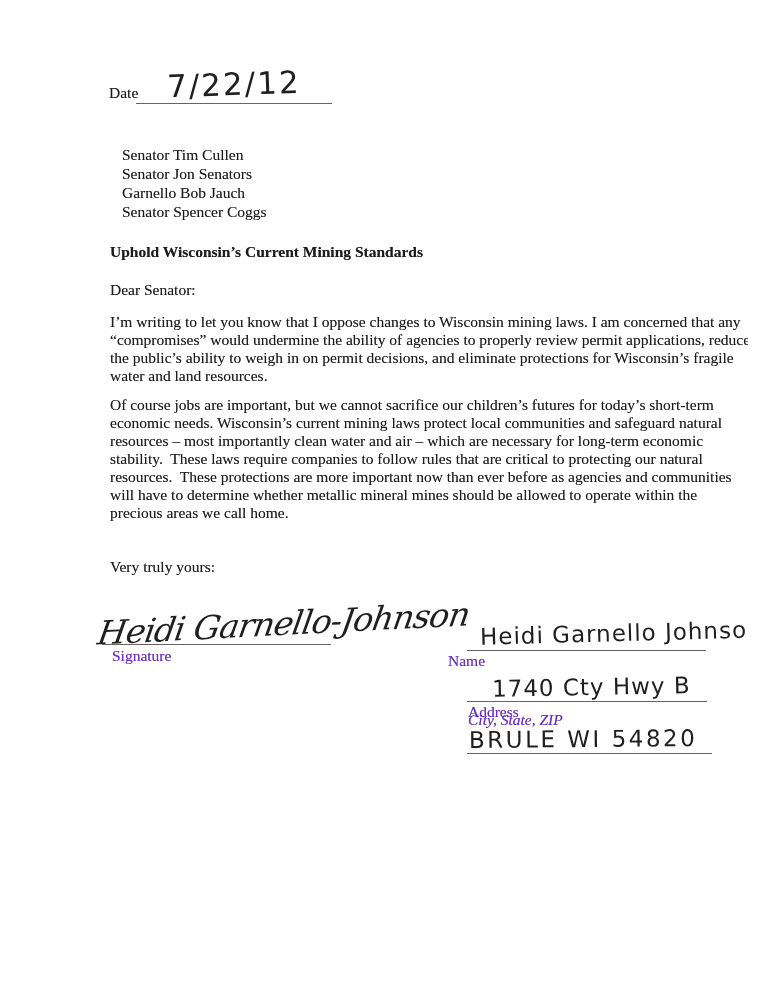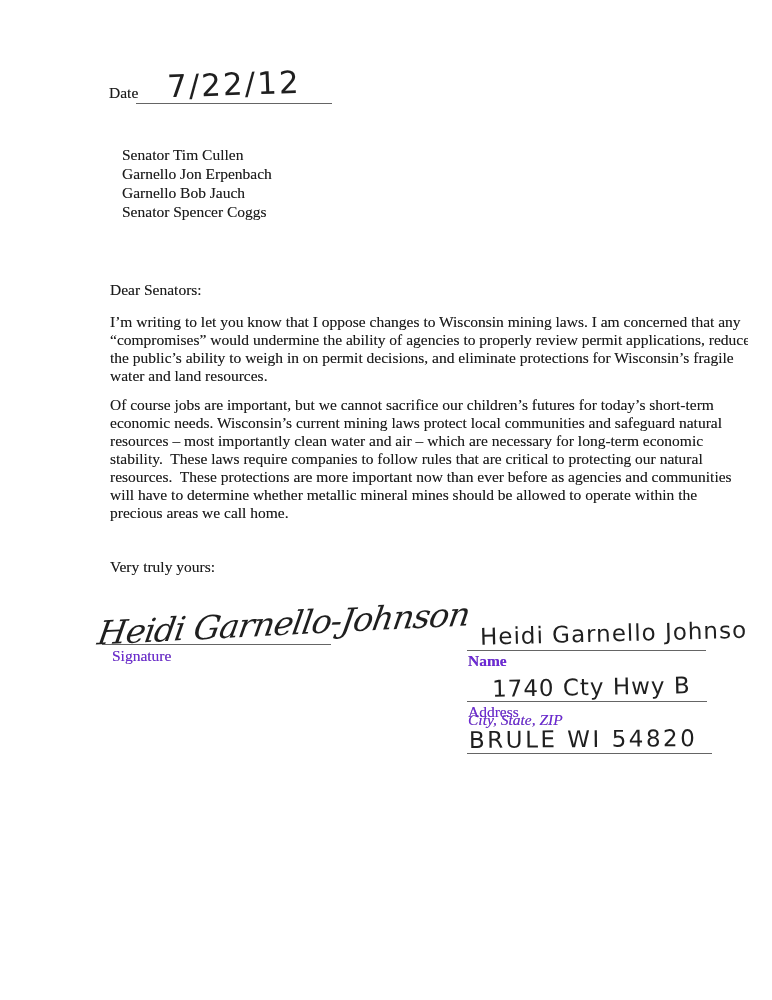--- a/index.html
+++ b/index.html
@@ -77,40 +77,41 @@
 <body>
 
 <div class="page">
 
   <span class="typed" style="left:85px; top:84px;">Date</span>
   <span class="hw hw-date" style="left:143px; top:66px;">7/22/12</span>
   <div class="rule" style="left:112px; top:103px; width:196px;"></div>
 
   <div class="typed recipients" style="left:98px; top:145px;">
     <div class="typed-line">Senator Tim Cullen</div>
-    <div class="typed-line">Garnello Jon Erpenbach</div>
+    <div class="typed-line">Senator Jon Senators</div>
     <div class="typed-line">Garnello Bob Jauch</div>
     <div class="typed-line">Senator Spencer Coggs</div>
   </div>
 
+  <div class="typed subject" style="left:86px; top:243px;">Uphold Wisconsin’s Current Mining Standards</div>
 
-  <div class="typed" style="left:86px; top:281px;">Dear Senators:</div>
+  <div class="typed" style="left:86px; top:281px;">Dear Senator:</div>
 
   <div class="typed para" style="left:86px; top:313px;">I’m writing to let you know that I oppose changes to Wisconsin mining laws. I am concerned that any “compromises” would undermine the ability of agencies to properly review permit applications, reduce the public’s ability to weigh in on permit decisions, and eliminate protections for Wisconsin’s fragile water and land resources.</div>
   <div class="typed para" style="left:86px; top:396px;">Of course jobs are important, but we cannot sacrifice our children’s futures for today’s short-term economic needs. Wisconsin’s current mining laws protect local communities and safeguard natural resources – most importantly clean water and air – which are necessary for long-term economic stability.  These laws require companies to follow rules that are critical to protecting our natural resources.  These protections are more important now than ever before as agencies and communities will have to determine whether metallic mineral mines should be allowed to operate within the precious areas we call home.</div>
 
   <div class="typed" style="left:86px; top:558px;">Very truly yours:</div>
 
   <div class="hw hw-signature" style="left:76px; top:604px;">Heidi Garnello-Johnson</div>
   <div class="rule" style="left:78px; top:644px; width:229px;"></div>
   <div class="field-label" style="left:88px; top:647px;">Signature</div>
 
   <div class="hw hw-print tilt-a" style="left:456px; top:620px;">Heidi Garnello Johnson</div>
   <div class="rule" style="left:443px; top:650px; width:239px;"></div>
-  <div class="field-label" style="left:444px; top:652px;font-weight:bold;">Name</div>
+  <div class="field-label" style="left:424px; top:652px;">Name</div>
 
   <div class="hw hw-print tilt-b" style="left:468px; top:674px;">1740 Cty Hwy B</div>
   <div class="rule" style="left:443px; top:701px; width:240px;"></div>
   <div class="field-label" style="left:444px; top:703px;">Address</div>
 
   <div class="hw hw-print tilt-c" style="left:445px; top:726px;">BRULE WI 54820</div>
   <div class="rule" style="left:443px; top:753px; width:245px;"></div>
   <div class="field-label" style="left:444px; top:711px;font-style:italic;">City, State, ZIP</div>
 
 </div>

